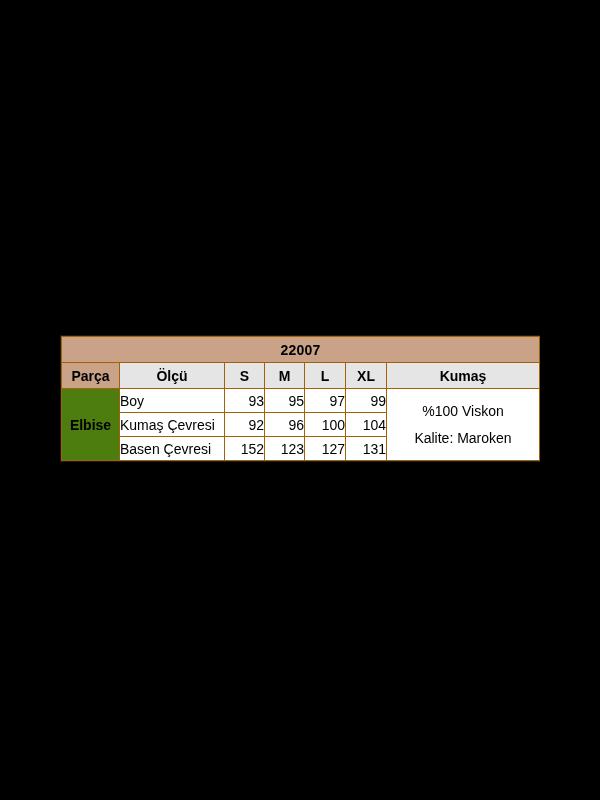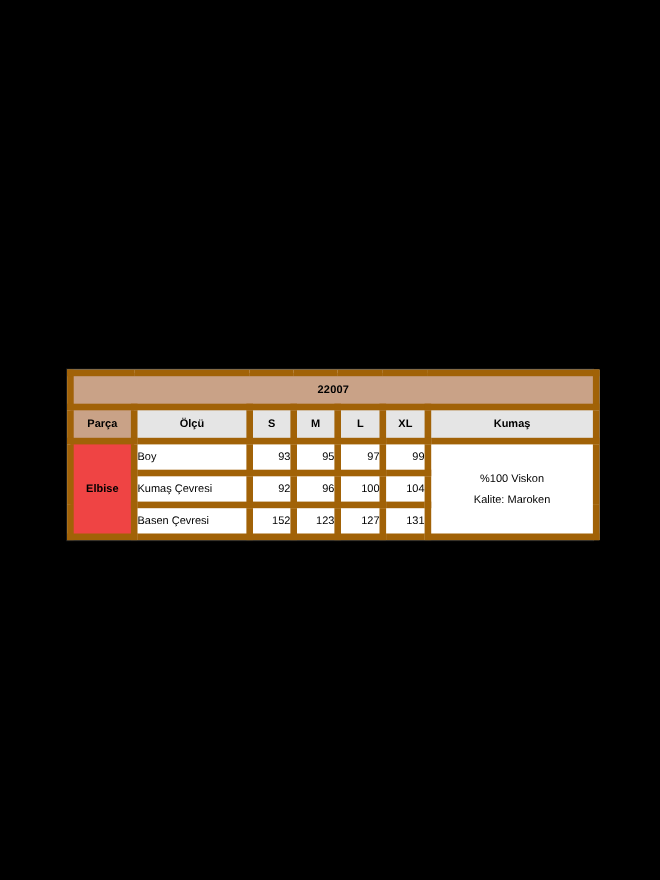--- a/index.html
+++ b/index.html
@@ -28,22 +28,22 @@
     box-sizing: border-box;
   }
   table.size-table {
     border-collapse: collapse;
     width: 100%;
     table-layout: fixed;
     background: #ffffff;
   }
   table.size-table td,
   table.size-table th {
-    border: 6px solid #a16207;
-    font-size: 10px;
+    border: 1px solid #a16207;
+    font-size: 14px;
     color: #000000;
     padding: 0;
     height: 23px;
     vertical-align: middle;
   }
   .title-cell {
     background: #c9a287;
     text-align: center;
     font-weight: bold;
     font-size: 12px;
@@ -57,21 +57,21 @@
     font-size: 12px;
     height: 25px !important;
   }
   .hdr-parca {
     background: #c9a287;
     text-align: center;
     font-weight: bold;
     font-size: 12px;
   }
   .cat-cell {
-    background: #ef4444;
+    background: #4d7c0f;
     text-align: center;
     font-weight: bold;
     font-size: 12px;
   }
   .measure-cell {
     text-align: left;
     padding-left: 6px;
     font-size: 12px;
     margin-left: 45px;
   }

